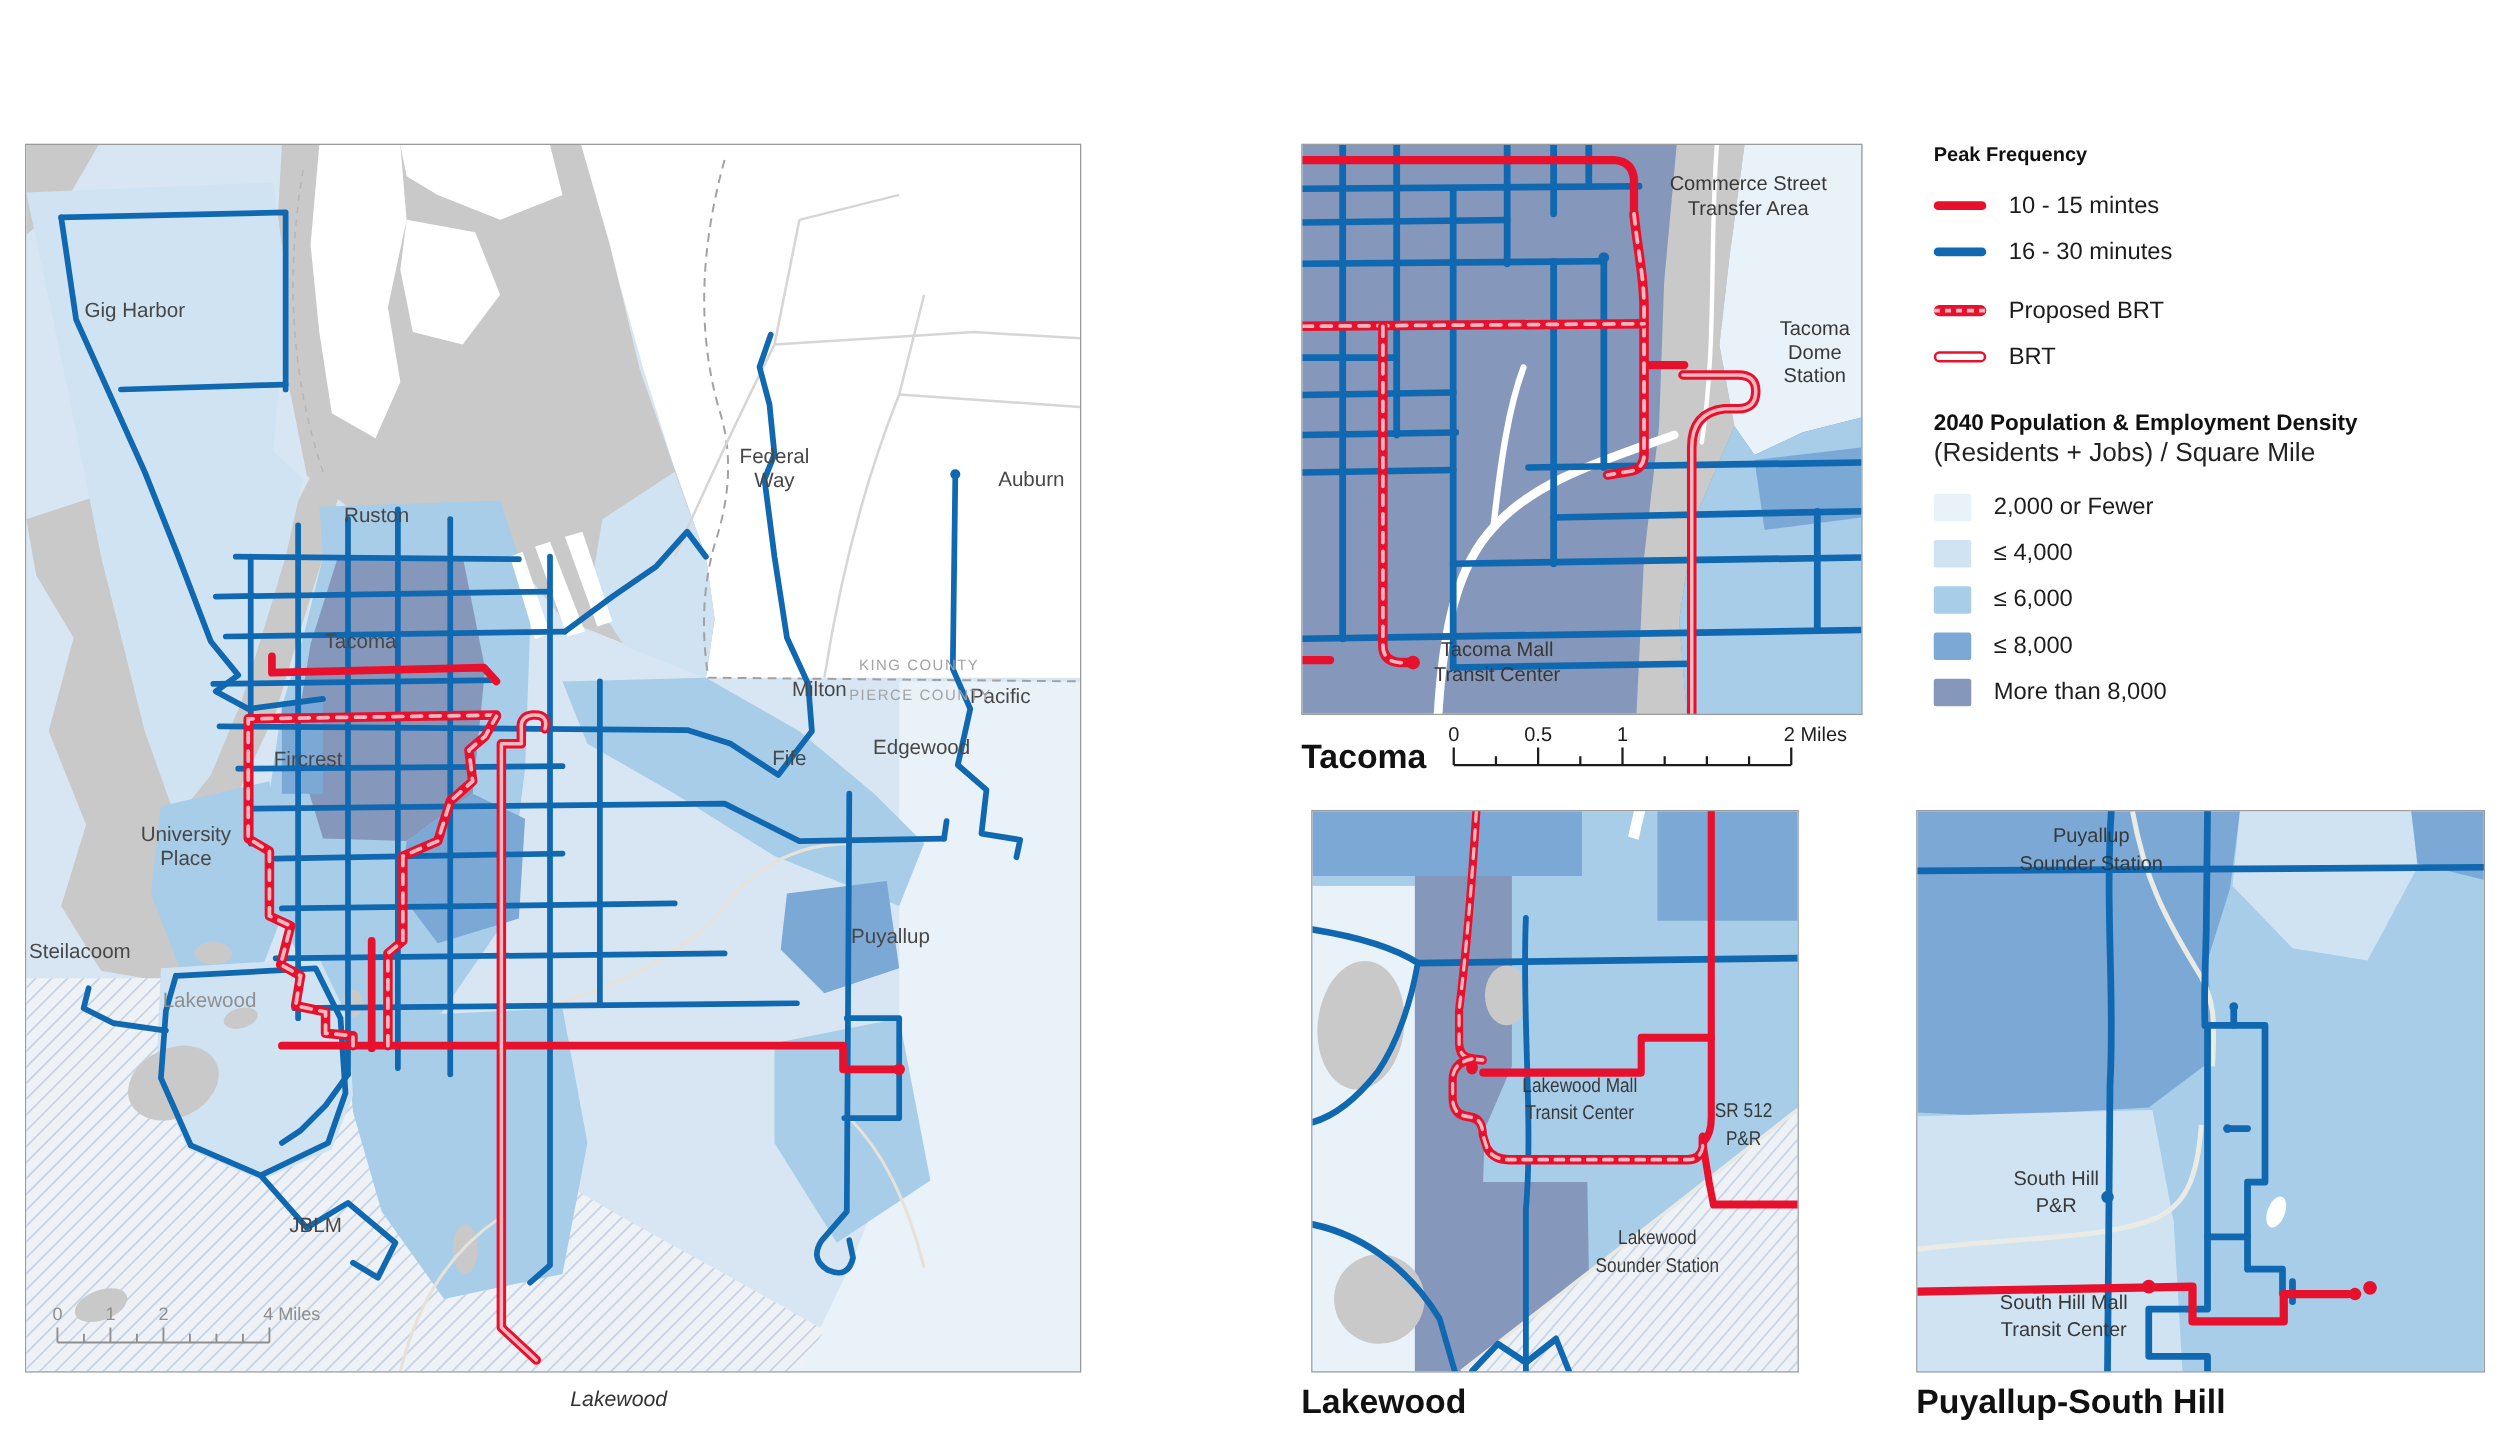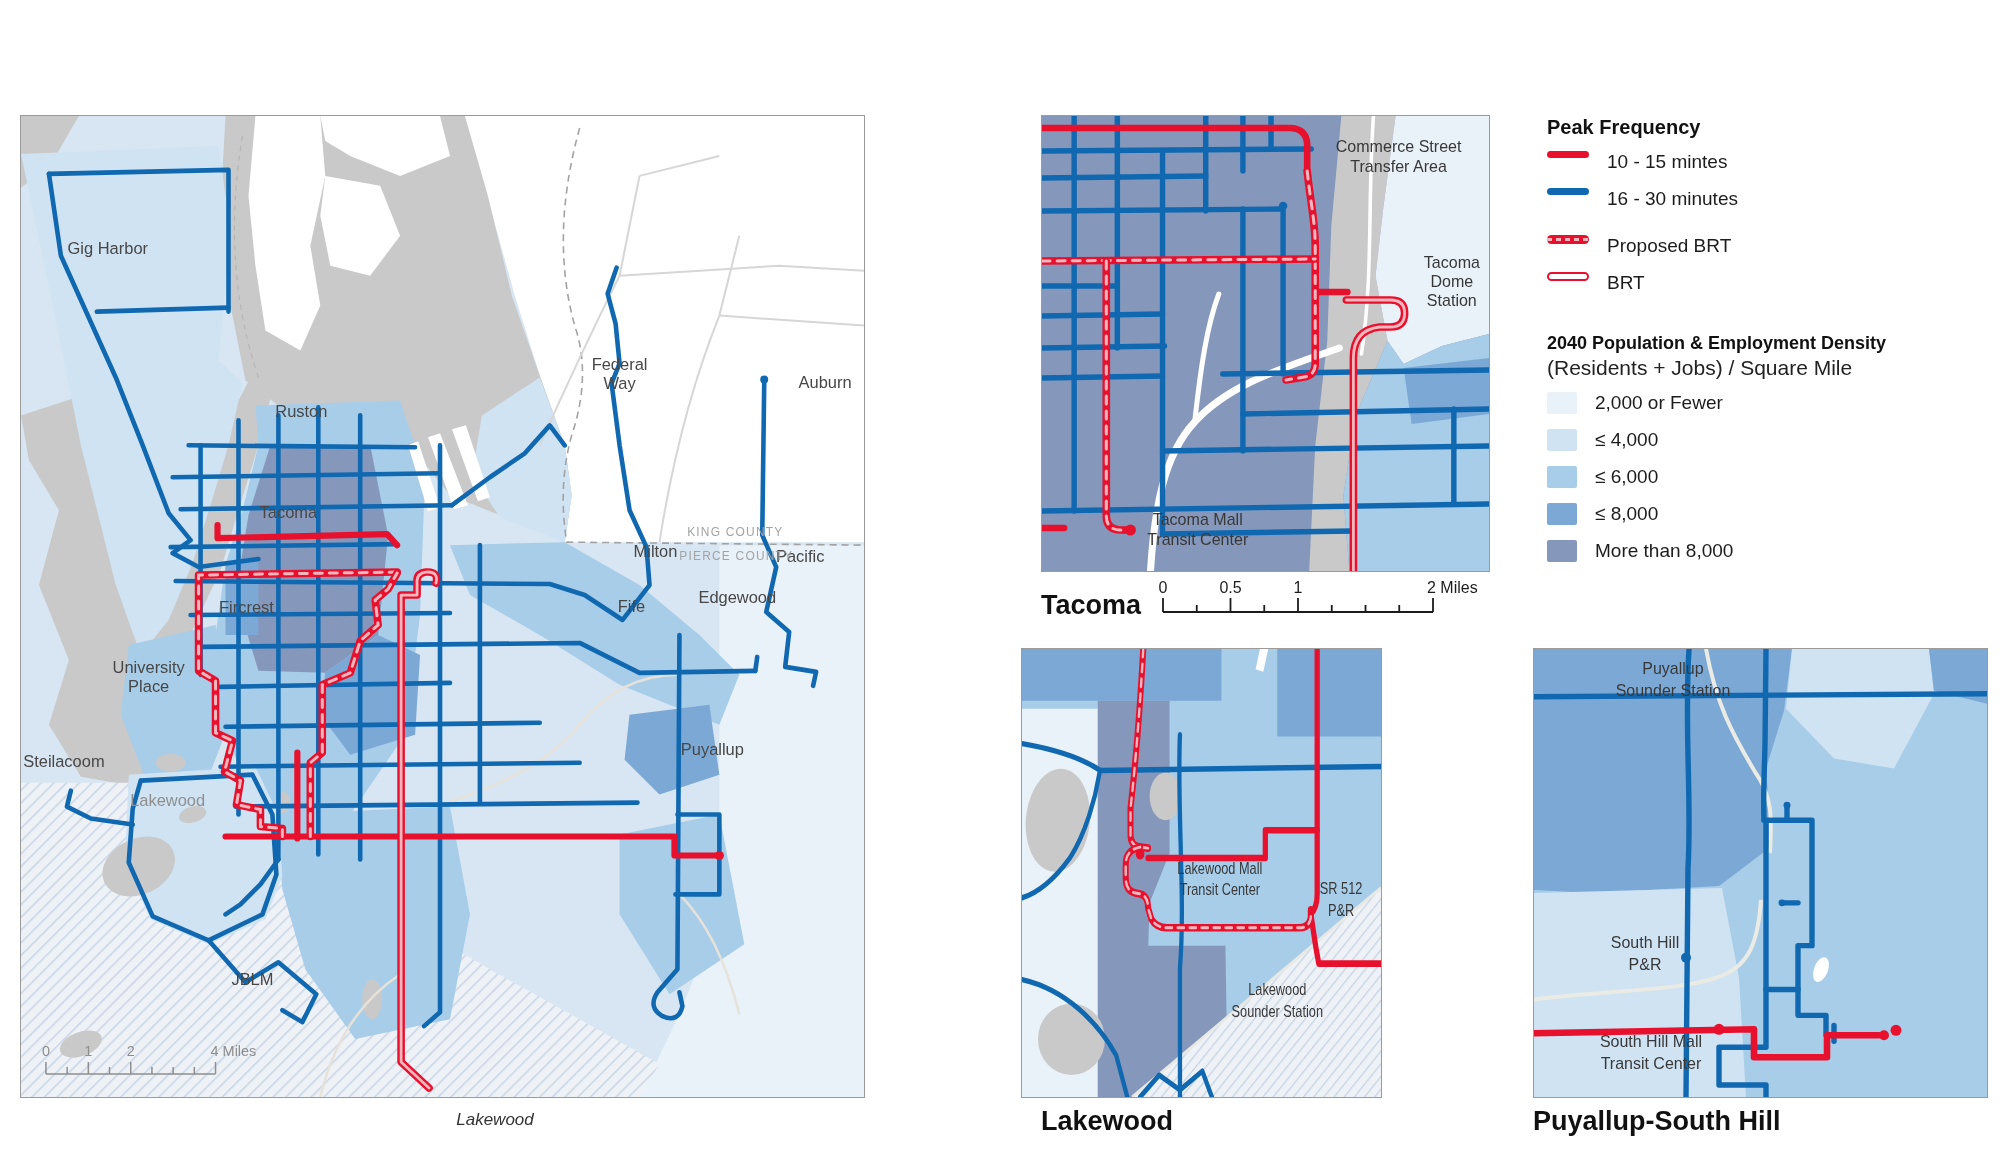--- a/index.html
+++ b/index.html
@@ -11,22 +11,22 @@
   .title-block .t2{font-size:26px;font-weight:700;letter-spacing:-0.4px;line-height:1.15;}
   
   .mapbox{position:absolute;border:1.5px solid #9b9b9b;box-sizing:border-box;background:#d7e6f2;}
   .mapbox svg{display:block;width:100%;height:100%;}
   
   .cap{position:absolute;font-size:27px;font-weight:700;color:#111;}
   .main-cap{position:absolute;left:150px;top:1110px;width:690px;text-align:center;
             font-style:italic;font-size:17px;color:#333;}
   
   .legend{position:absolute;left:1547px;top:116px;width:450px;color:#111;}
-  .leg-title{font-size:20px;font-weight:700;margin:0 0 12px 0;}
-  .leg-row{display:flex;align-items:flex-start;gap:18px;height:37px;}
+  .leg-title{font-size:16px;font-weight:700;margin:0 0 12px 0;}
+  .leg-row{display:flex;align-items:center;gap:18px;height:37px;}
   .leg-row .lab{font-size:19px;color:#1c1c1c;}
   .sw-line{width:42px;height:7px;border-radius:4px;flex:0 0 auto;}
   .sw-red{background:var(--route-red);}
   .sw-blue{background:var(--route-blue);}
   .sw-brt{width:42px;height:9px;border-radius:5px;border:2.5px solid var(--route-red);
           background:#fff;box-sizing:border-box;flex:0 0 auto;}
   .sw-pbrt{width:42px;height:9px;border-radius:5px;background:var(--route-red);flex:0 0 auto;
            display:flex;align-items:center;}
   .sw-pbrt .dash{width:100%;height:3px;
         background:repeating-linear-gradient(90deg,var(--brt-center) 0 5px,transparent 5px 9px);}
@@ -302,21 +302,21 @@
     <svg viewBox="0 0 452 56">
       <text class="capsvg" x="0" y="36">Tacoma</text>
       <path class="scb" d="M 122,34 L 392,34 M 122,34 L 122,20 M 189.5,34 L 189.5,20 M 257,34 L 257,20 M 392,34 L 392,20 M 155.75,34 L 155.75,27 M 223.25,34 L 223.25,27 M 290.75,34 L 290.75,27 M 324.5,34 L 324.5,27 M 358.25,34 L 358.25,27"></path>
       <text class="scbt" x="122" y="15">0</text>
       <text class="scbt" x="189.5" y="15">0.5</text>
       <text class="scbt" x="257" y="15">1</text>
       <text class="scbt" x="386" y="15" style="text-anchor:start">2 Miles</text>
     </svg>
   </div>
 
-  <div class="mapbox" style="left:1021px;top:648px;width:361px;height:450px;">
+  <div class="mapbox" style="left:1049px;top:648px;width:390px;height:450px;">
     <svg viewBox="0 0 450 450" preserveAspectRatio="none">
       <rect width="450" height="450" class="d3"></rect>
       <g>
         <rect x="0" y="60" width="95" height="390" class="d1"></rect>
         <polygon class="d4" points="0,0 250,0 250,52 0,52"></polygon>
         <polygon class="d4" points="320,0 450,0 450,88 320,88"></polygon>
         <polygon class="d5" points="95,52 185,52 185,205 160,255 152,450 95,450"></polygon>
         <polygon class="d5" points="152,298 255,298 258,450 152,450"></polygon>
         <polygon fill="url(#hatch)" points="138,450 450,238 450,450"></polygon>
         <path d="M 138,450 L 450,240" stroke="#e8e8e4" stroke-width="3" fill="none"></path>

